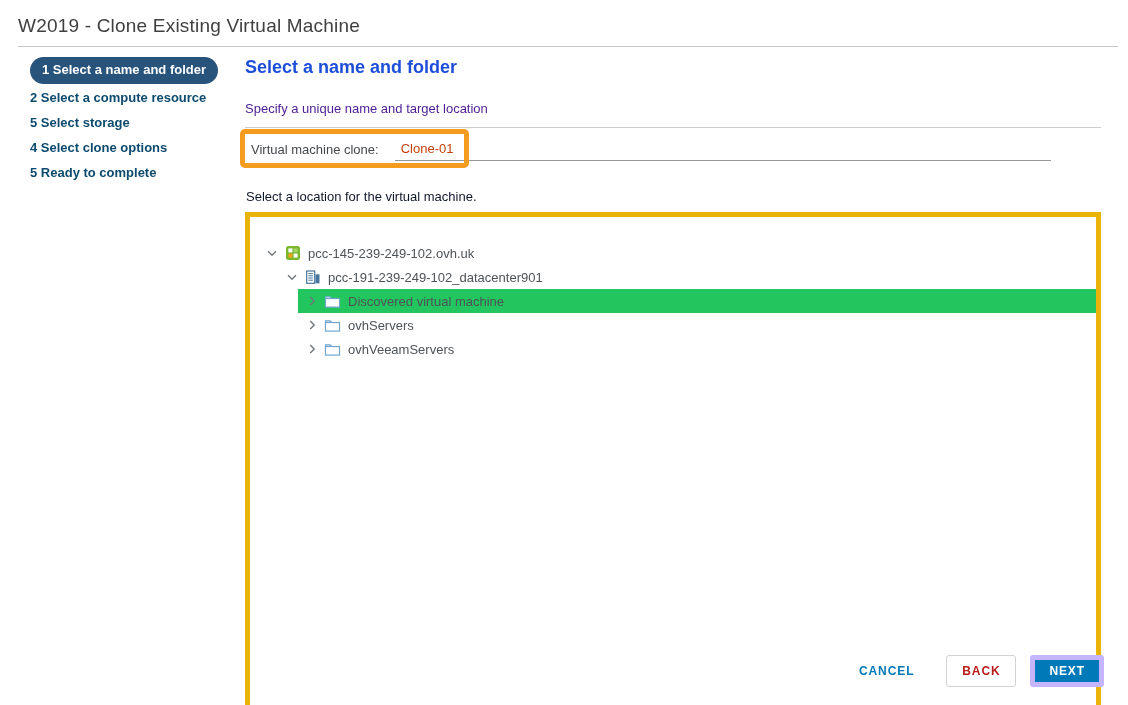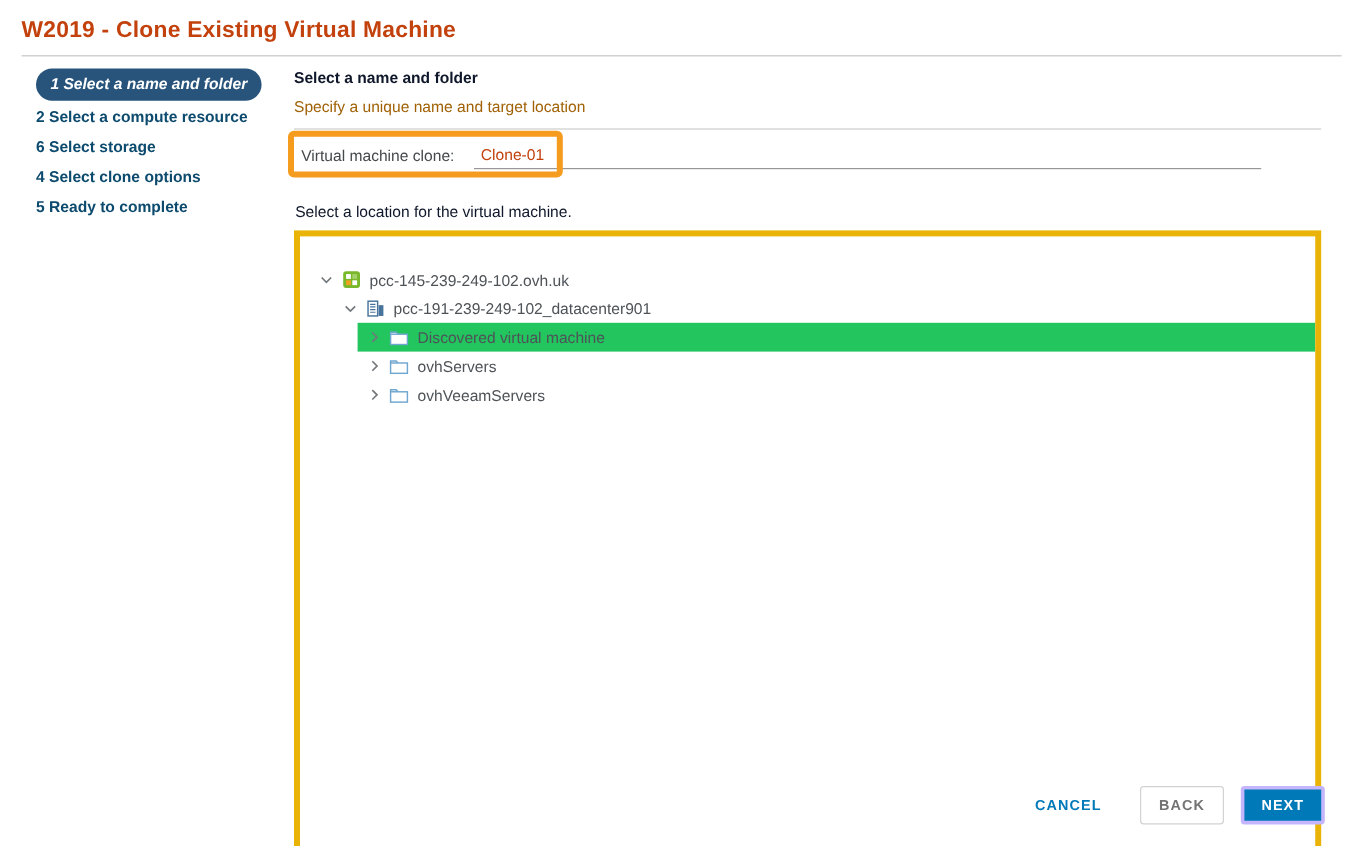--- a/index.html
+++ b/index.html
@@ -5,22 +5,22 @@
   * { margin: 0; padding: 0; box-sizing: border-box; }
   html, body { width: 1128px; height: 705px; background: #ffffff; }
   body {
     font-family: "Liberation Sans", "DejaVu Sans", sans-serif;
     color: #404448;
     position: relative;
     overflow: hidden;
   }
   .wizard-title {
     font-size: 19px;
-    font-weight: 700;
-    color: #c2410c;
+    font-weight: 400;
+    color: #404040;
     margin: 15px 0 9px 18px;
     letter-spacing: 0.2px;
   }
   .title-divider {
     border: none;
     border-top: 1px solid #c6c6c6;
     margin: 0 10px 0 18px;
   }
   .content-row {
     display: flex;
@@ -43,32 +43,31 @@
     white-space: nowrap;
   }
   .step.active {
     background: #28547c;
     color: #ffffff;
     font-weight: 700;
     border-radius: 14px;
     padding: 6px 12px 7px 12px;
     display: inline-block;
     margin-bottom: 2px;
-    font-style: italic;
   }
   
   .main-pane {
     flex: 1;
     padding-top: 10px;
     padding-right: 27px;
     display: flex;
     flex-direction: column;
   }
-  .pane-heading { font-size: 13px; font-weight: 700; color: #0f172a; }
-  .pane-subheading { font-size: 13px; color: #a16207; margin-top: 9px; }
+  .pane-heading { font-size: 18px; font-weight: 700; color: #1d4ed8; }
+  .pane-subheading { font-size: 13px; color: #4c1d95; margin-top: 23px; }
   .pane-divider {
     border: none;
     border-top: 1px solid #cdcdcd;
     margin-top: 11px;
   }
   .name-row {
     position: relative;
     height: 42px;
     display: flex;
     align-items: center;
@@ -160,43 +159,43 @@
   .btn-link {
     color: #0079b8;
     background: transparent;
     border: none;
     margin-right: 28px;
     padding: 0 4px;
   }
   .btn-outline {
     background: #ffffff;
     border: 1px solid #d2d2d2;
-    color: #737373;
+    color: #b91c1c;
     min-width: 70px;
     padding: 0 14px;
     margin-right: 14px;
     cursor: default;
   }
   .btn-primary {
     background: #0079b8;
-    border: 3px solid #c4b5fd;
+    border: 5px solid #c4b5fd;
     color: #ffffff;
     min-width: 70px;
     padding: 0 14px;
   }
 </style>
 </head>
 <body>
 
 <h1 class="wizard-title">W2019 - Clone Existing Virtual Machine</h1>
 <hr class="title-divider">
 
 <div class="content-row">
 
-  <nav class="steps"><div class="step active">1 Select a name and folder</div><br><div class="step">2 Select a compute resource</div><div class="step">6 Select storage</div><div class="step">4 Select clone options</div><div class="step">5 Ready to complete</div></nav>
+  <nav class="steps"><div class="step active">1 Select a name and folder</div><br><div class="step">2 Select a compute resource</div><div class="step">5 Select storage</div><div class="step">4 Select clone options</div><div class="step">5 Ready to complete</div></nav>
 
   <div class="main-pane">
     <div class="pane-heading">Select a name and folder</div>
     <div class="pane-subheading">Specify a unique name and target location</div>
     <hr class="pane-divider">
 
     <div class="name-row">
       <span class="name-label">Virtual machine clone:</span>
       <input class="name-input" type="text" value="Clone-01" style="">
       <div class="annotation-box"></div>

